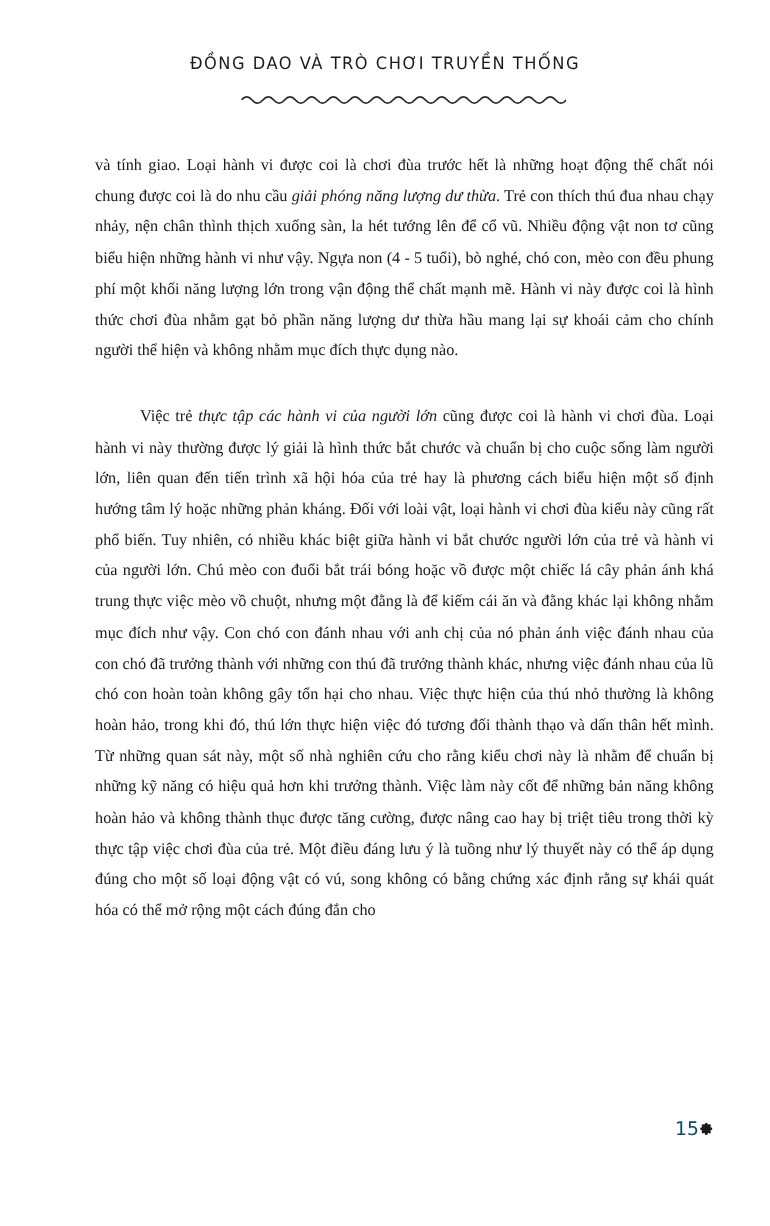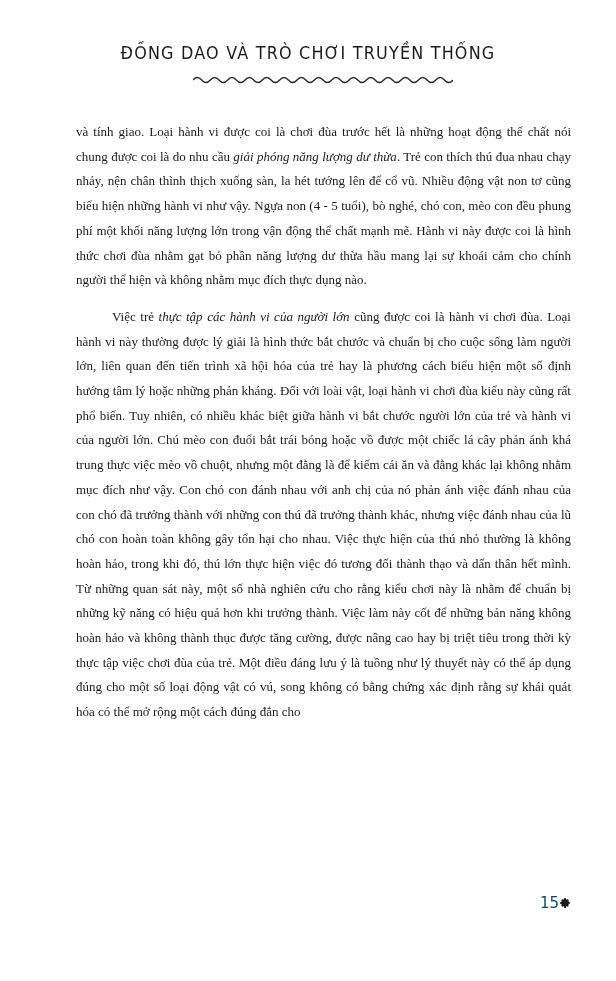--- a/index.html
+++ b/index.html
@@ -15,21 +15,21 @@
       font-family: "Liberation Serif", "DejaVu Serif", serif;
       color: #1a1a1a;
     }
     .running-header {
       position: absolute;
       top: 44px;
       left: 0;
       width: 616px;
       text-align: center;
       font-family: "DejaVu Sans", sans-serif;
-      font-size: 16px;
+      font-size: 13px;
       letter-spacing: 1.2px;
       color: #1a1a1a;
       font-weight: normal;
       transform: scaleY(1.05);
     }
     .wave {
       position: absolute;
       top: 74px;
       left: 193px;
       width: 260px;
@@ -41,21 +41,21 @@
       left: 76px;
       width: 495px;
       font-size: 13px;
       line-height: 24.7px;
       text-align: justify;
     }
     .body-text p {
       margin: 0;
     }
     .body-text p.para-2 {
-      margin-top: 12px;
+      margin-top: 28px;
       text-indent: 36px;
     }
     .body-text em {
       font-style: italic;
     }
     .page-number {
       position: absolute;
       top: 894px;
       left: 540px;
       font-family: "DejaVu Sans", sans-serif;

